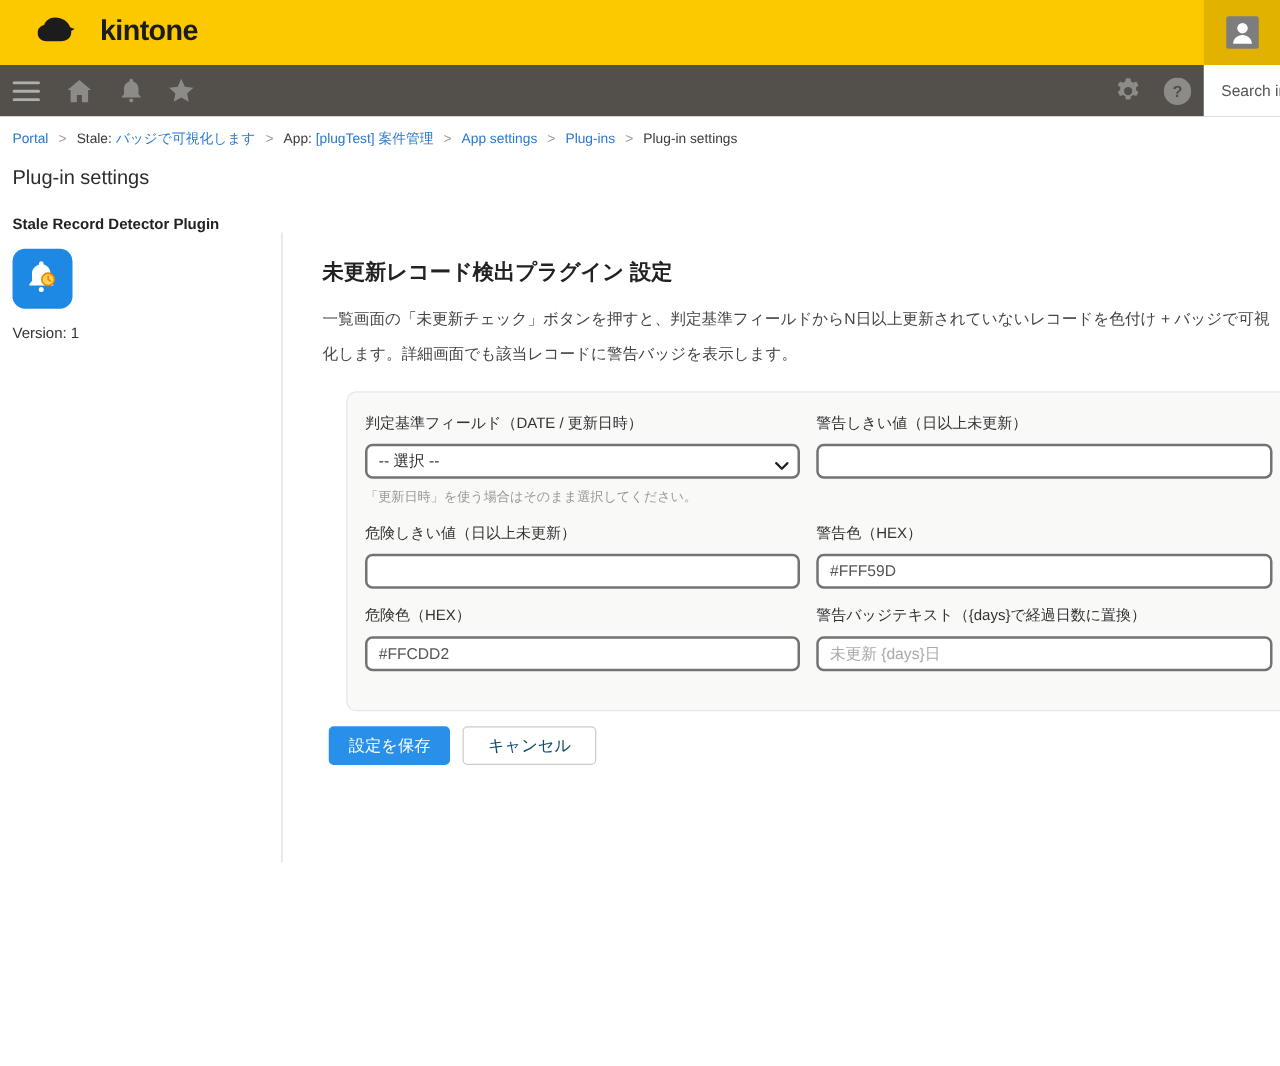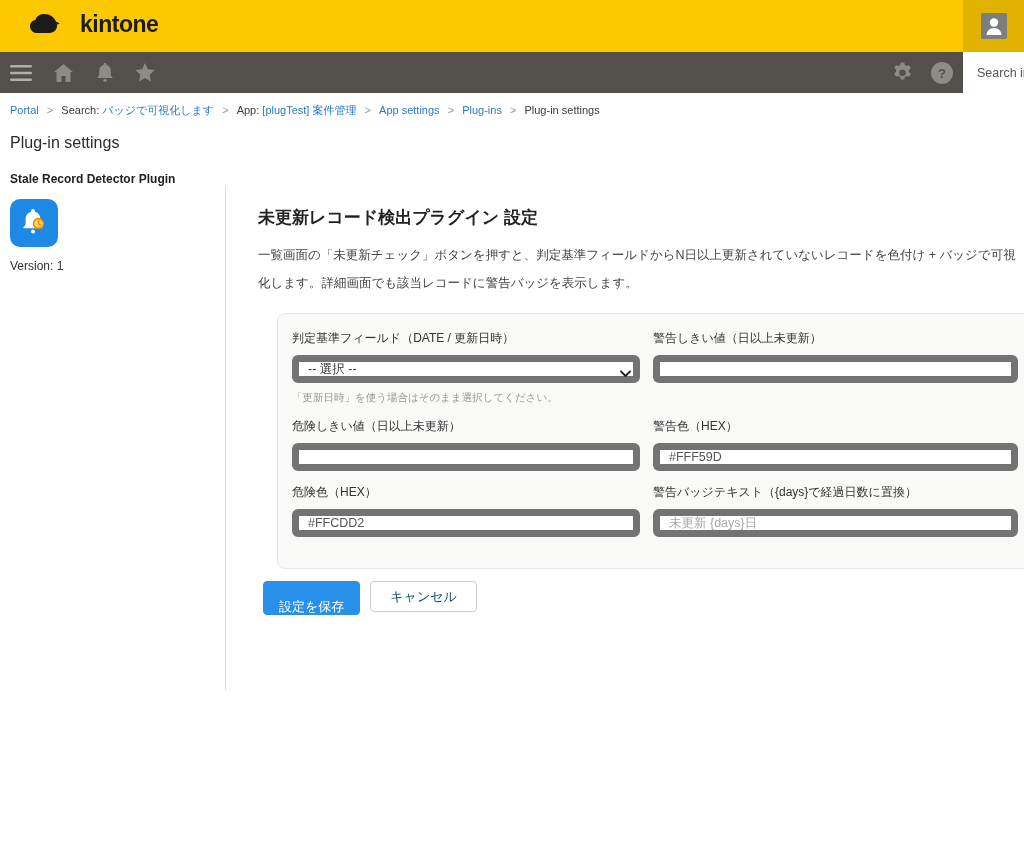--- a/index.html
+++ b/index.html
@@ -33,31 +33,31 @@
                  display:flex; align-items:center; justify-content:center; }
   .plugin-version { margin-top:12px; font-size:12px; color:#333; }
   .v-divider { position:absolute; left:225px; top:186px; width:1px; height:504px; background:#ddd; }
   
   .main { position:absolute; left:258px; top:206px; width:790px; }
   .main-heading { font-size:17px; font-weight:bold; color:#222; }
   .main-desc { margin-top:12px; font-size:12.5px; line-height:28px; color:#444; width:766px; }
   .panel { margin-top:16px; margin-left:19px; width:757px; background:#f9f9f8; border:1px solid #e6e6e4; border-radius:8px; padding:16px 14px 18px 14px; }
   .form-grid { display:grid; grid-template-columns:348px 365px; column-gap:10px; row-gap:17px; align-items:start;gap:13px; }
   .fld-label { display:block; font-size:12px; color:#333; margin-bottom:8px; }
-  .fld-input, .fld-select { width:100%; height:28px; border:7px solid #737373; border-radius:6px; background:#fff;
+  .fld-input, .fld-select { width:100%; height:28px; border:2px solid #737373; border-radius:6px; background:#fff;
       font-size:12.5px; color:#555; padding:0 9px; outline:none; font-family:inherit; }
   .fld-input::placeholder { color:#a9a9a9; }
   .sel-wrap { position:relative; }
   .fld-select { appearance:none; -webkit-appearance:none; color:#333; padding-right:24px; }
   .sel-chev { position:absolute; right:9px; top:9px; pointer-events:none; }
   .fld-hint { font-size:10.5px; color:#999; margin-top:8px; }
   
   .btn-row { margin-top:12px; margin-left:5px; display:flex; gap:10px; }
   .btn { height:31px; border-radius:4px; font-size:13px; cursor:pointer; font-family:inherit; }
-  .btn-save { background:#2890E8; border:1px solid #2890E8; color:#fff; padding:16px 15px; }
+  .btn-save { background:#2890E8; border:1px solid #2890E8; color:#fff; padding:6px 15px; }
   .btn-cancel { background:#fff; border:1px solid #ccc; color:#0c4a6e; padding:0 19px; }
 </style>
 </head>
 <body>
 
 <div class="topbar">
   <div class="logo">
     <span>
       <svg width="30" height="26" viewBox="0 0 30 26">
         <path fill="#1c1c1c" d="M14 3c-4.4 0-7.6 2.6-8.6 5.9C2.4 9.4 0 11.9 0 15.2 0 19 3 22 7 22h12c4.5 0 8-3 8-7 0-.4 0-.8-.1-1.2l2.8-1.6-3.6-1.4C24.7 6.4 20 3 14 3z"></path>
@@ -109,21 +109,21 @@
       <circle cx="11" cy="11" r="11" fill="#8d8b87"></circle>
       <text x="11" y="15.7" text-anchor="middle" font-family="Liberation Sans, sans-serif" font-size="13" font-weight="bold" fill="#534F4B">?</text>
     </svg>
   </div>
   <div class="searchbox">Search in</div>
 </div>
 
 <div class="breadcrumb">
   <span class="lnk">Portal</span>
   <span class="sep">&gt;</span>
-  <span class="pre">Search: </span><span class="lnk">バッジで可視化します</span>
+  <span class="pre">Stale: </span><span class="lnk">バッジで可視化します</span>
   <span class="sep">&gt;</span>
   <span class="pre">App: </span><span class="lnk">[plugTest] 案件管理</span>
   <span class="sep">&gt;</span>
   <span class="lnk">App settings</span>
   <span class="sep">&gt;</span>
   <span class="lnk">Plug-ins</span>
   <span class="sep">&gt;</span>
   <span class="cur">Plug-in settings</span>
 </div>
 

